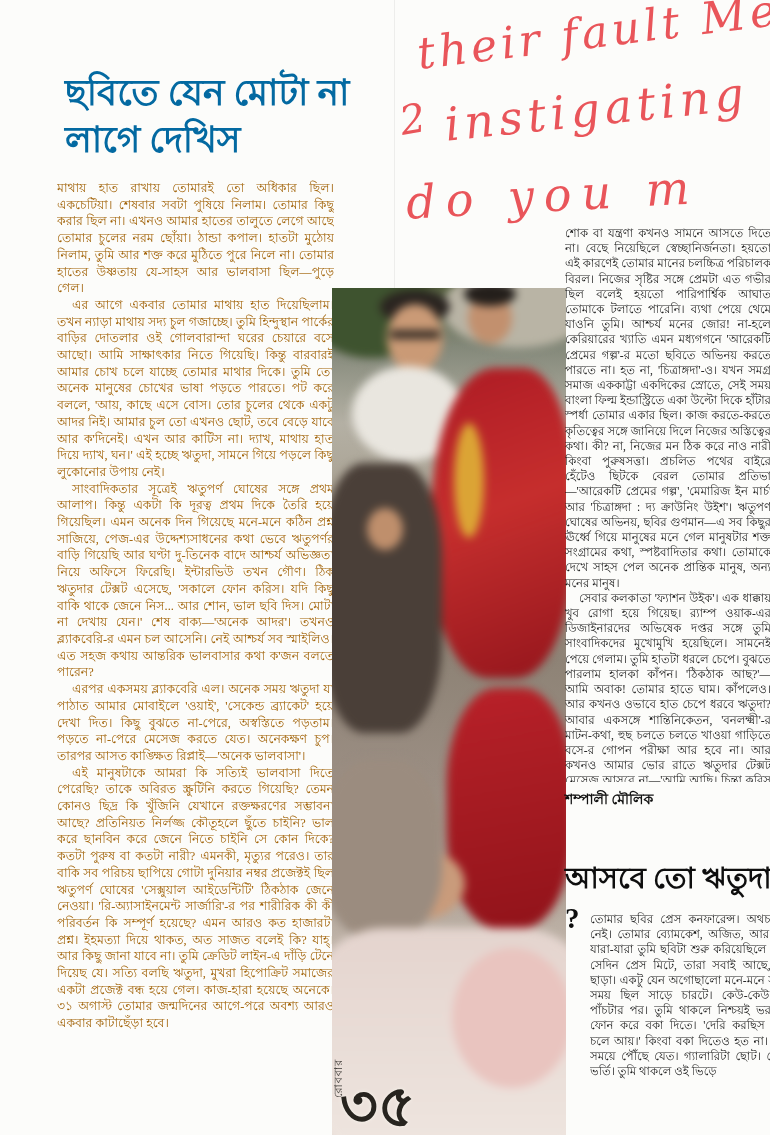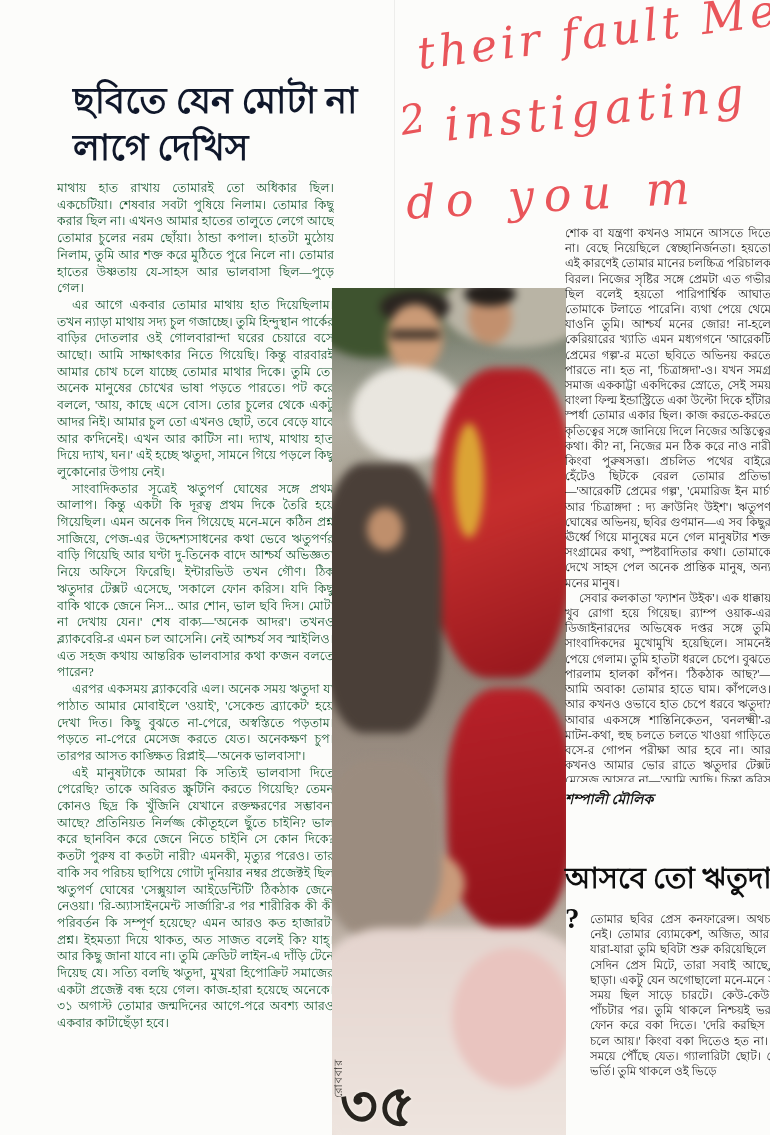--- a/index.html
+++ b/index.html
@@ -6,47 +6,47 @@
   body{
     width:770px;height:1135px;position:relative;overflow:hidden;
     background:#fcfcfa;
     font-family:"Liberation Serif", serif;
     color:#1b1b1b;
   }
   .page-fold{position:absolute;left:394px;top:0;width:1px;height:1135px;background:rgba(0,0,0,0.06);}
   
   .headline1{
     position:absolute;left:57px;top:62px;width:290px;
-    font-size:36px;line-height:47px;font-weight:700;color:#0f172a;margin:16px;
+    font-size:36px;line-height:47px;font-weight:700;color:#0369a1;margin:8px;
   }
   .left-body{
     position:absolute;left:57px;top:180px;width:277px;height:922px;overflow:hidden;
   }
   .body-text p{
-    font-size:12.4px;line-height:16.7px;text-align:justify;margin:0;color:#14532d;
+    font-size:12.4px;line-height:16.7px;text-align:justify;margin:0;color:#a16207;
   }
   .body-text p + p{text-indent:15px;}
   
   .photo{
     position:absolute;left:332px;top:288px;width:234px;height:847px;overflow:hidden;
     background:linear-gradient(180deg,#55603f 0%,#84897a 7%,#b4b0a4 16%,#a29887 30%,#8e8376 44%,#9b8e83 58%,#b3a79b 72%,#d2c6bd 86%,#e7ddd6 100%);
   }
   .photo-art{position:absolute;inset:0;filter:blur(4px) saturate(1.05);}
   .blob{position:absolute;border-radius:50%;}
   
   .right-top{
     position:absolute;left:565px;top:226px;width:206px;height:556px;overflow:hidden;
   }
   .right-top p, .article2-body p{
     font-size:11.6px;line-height:15.2px;text-align:justify;margin:0;color:#1c1c1c;
   }
   .right-top p + p{text-indent:14px;}
   .author{
     position:absolute;left:565px;top:788px;width:206px;margin:0;
-    font-size:14px;font-weight:700;color:#111;font-style:italic;
+    font-size:14px;font-weight:700;color:#111;
   }
   .headline2{
     position:absolute;left:565px;top:818px;width:210px;margin:0;
     font-size:29px;line-height:40px;font-weight:700;color:#0e0e0e;
   }
   .article2-body{
     position:absolute;left:590px;top:912px;width:206px;height:210px;overflow:hidden;
   }
   
   .handwriting{

